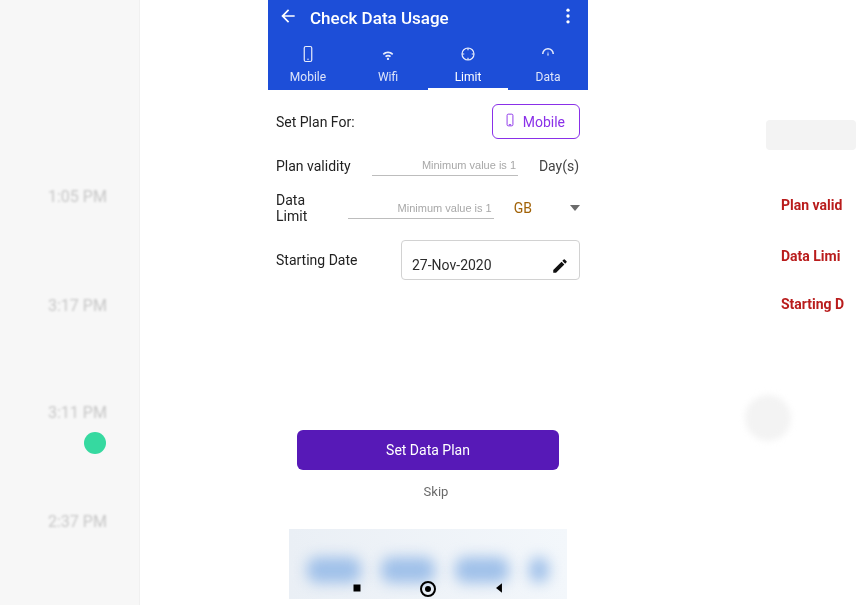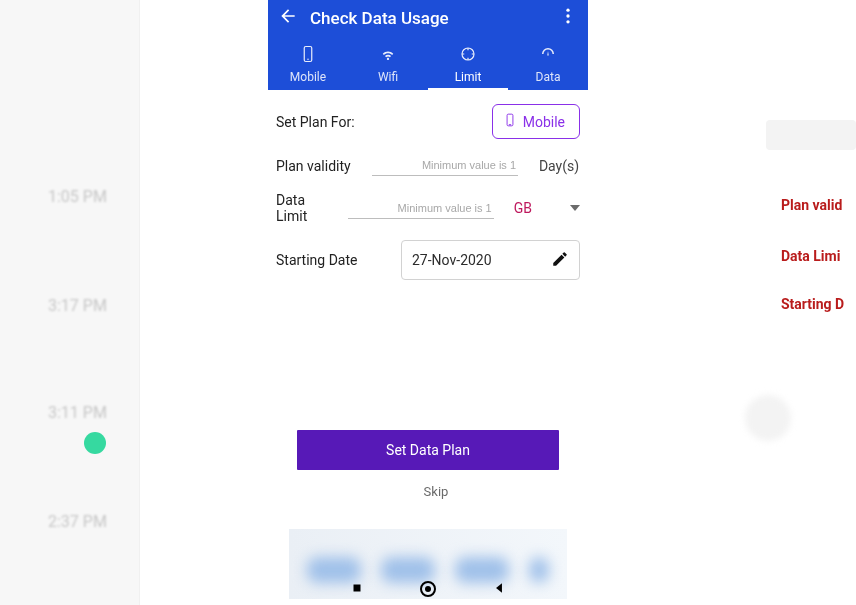--- a/index.html
+++ b/index.html
@@ -155,53 +155,53 @@
     border-bottom: 1px solid #bdbdbd;
     font-size: 11px;
     text-align: right;
     padding: 4px 2px;
     color: #3b82f6;
     background: transparent;
   }
   .underline-input::placeholder { color: #a8a8a8; }
   .unit-static { width: 50px; font-size: 14px; color:#444; }
   .unit-select {
-    color: #be185d;
+    color: #a16207;
     font-size: 14px;
     width: 26px;
   }
   .dropdown-caret {
     width: 0; height: 0;
     border-left: 5px solid transparent;
     border-right:5px solid transparent;
     border-top:6px solid #6b6b6b;
     margin-left: 18px;
     cursor:pointer;
   }
   .date-field {
     flex: 1;
     border: 1px solid #d2d2d2;
     border-radius: 4px;
     height: 40px;
     display: flex;
-    align-items: center;
+    align-items: flex-start;
     padding: 16px 10px;
     gap: 8px;
   }
   .date-field .edit-icon { margin-left: auto; cursor:pointer;}
   .date-field .edit-icon svg { width:18px; height:18px; fill:#111;}
   .set-plan-btn {
     margin: 150px auto 10px auto;
     width: 262px;
     background: #5719b7;
     color: #fff;
     font-size: 14px;
     text-align: center;
     padding: 12px 0;
-    border-radius: 1px;
+    border-radius: 6px;
     cursor: pointer;
   }
   .skip-link {
     text-align: center;
     color: #6b6b6b;
     font-size: 13px;
     margin-top: 14px;
     cursor:pointer;
     padding-left: 16px;
   }

